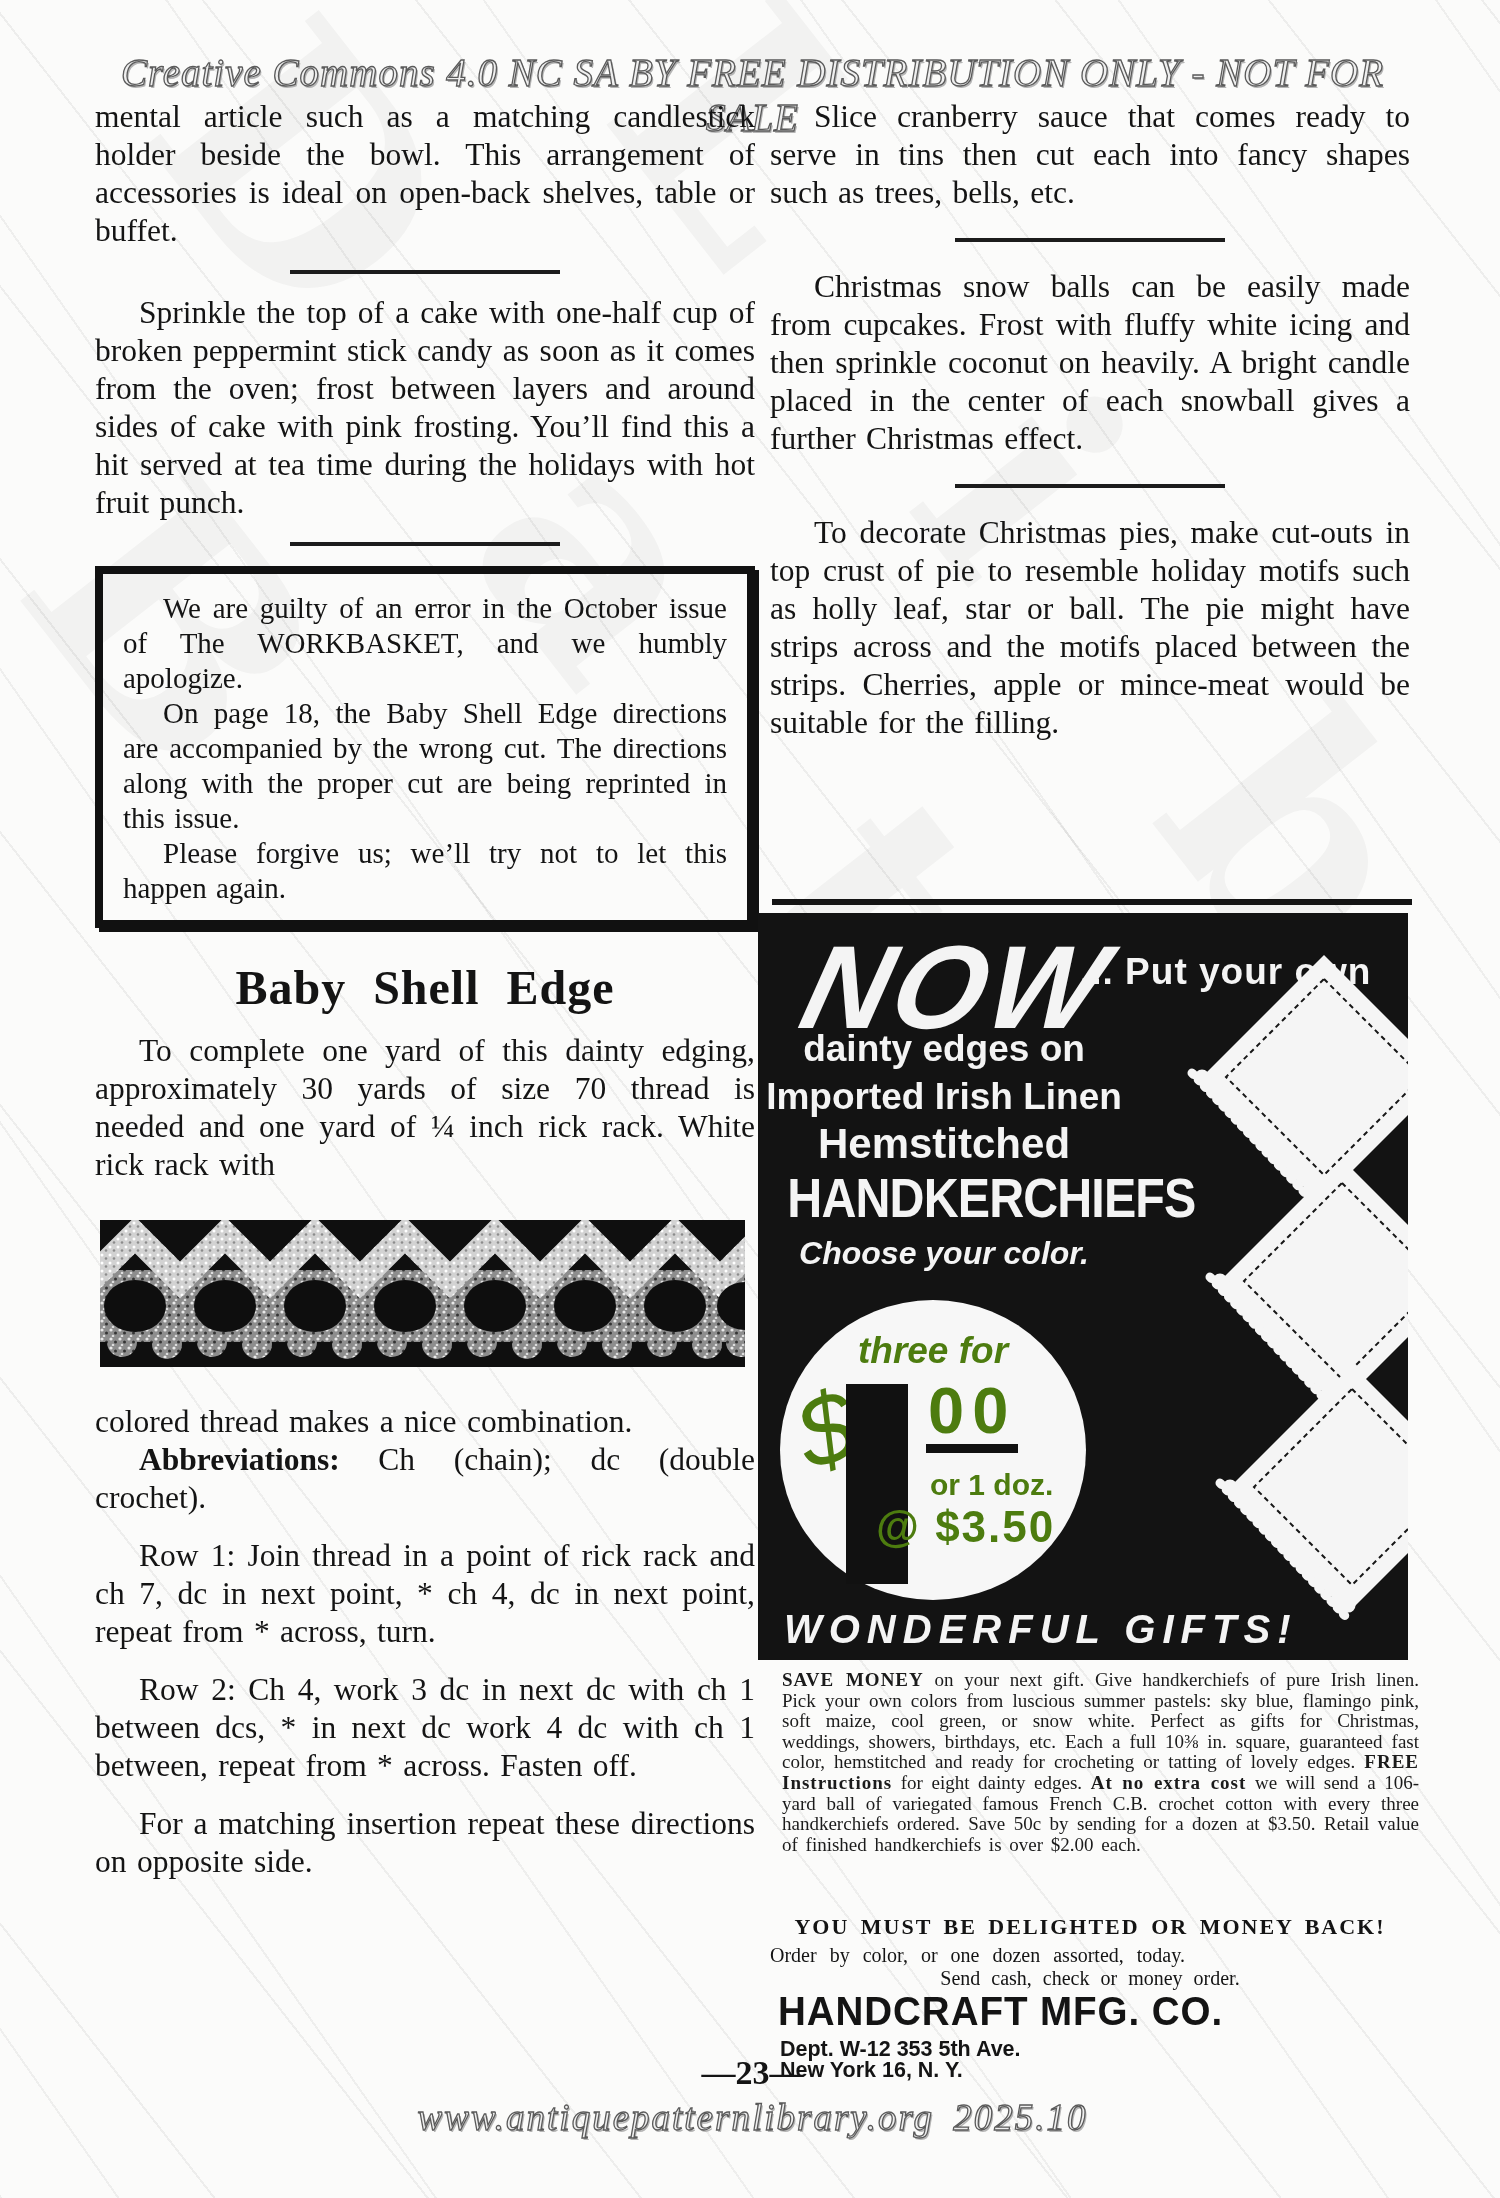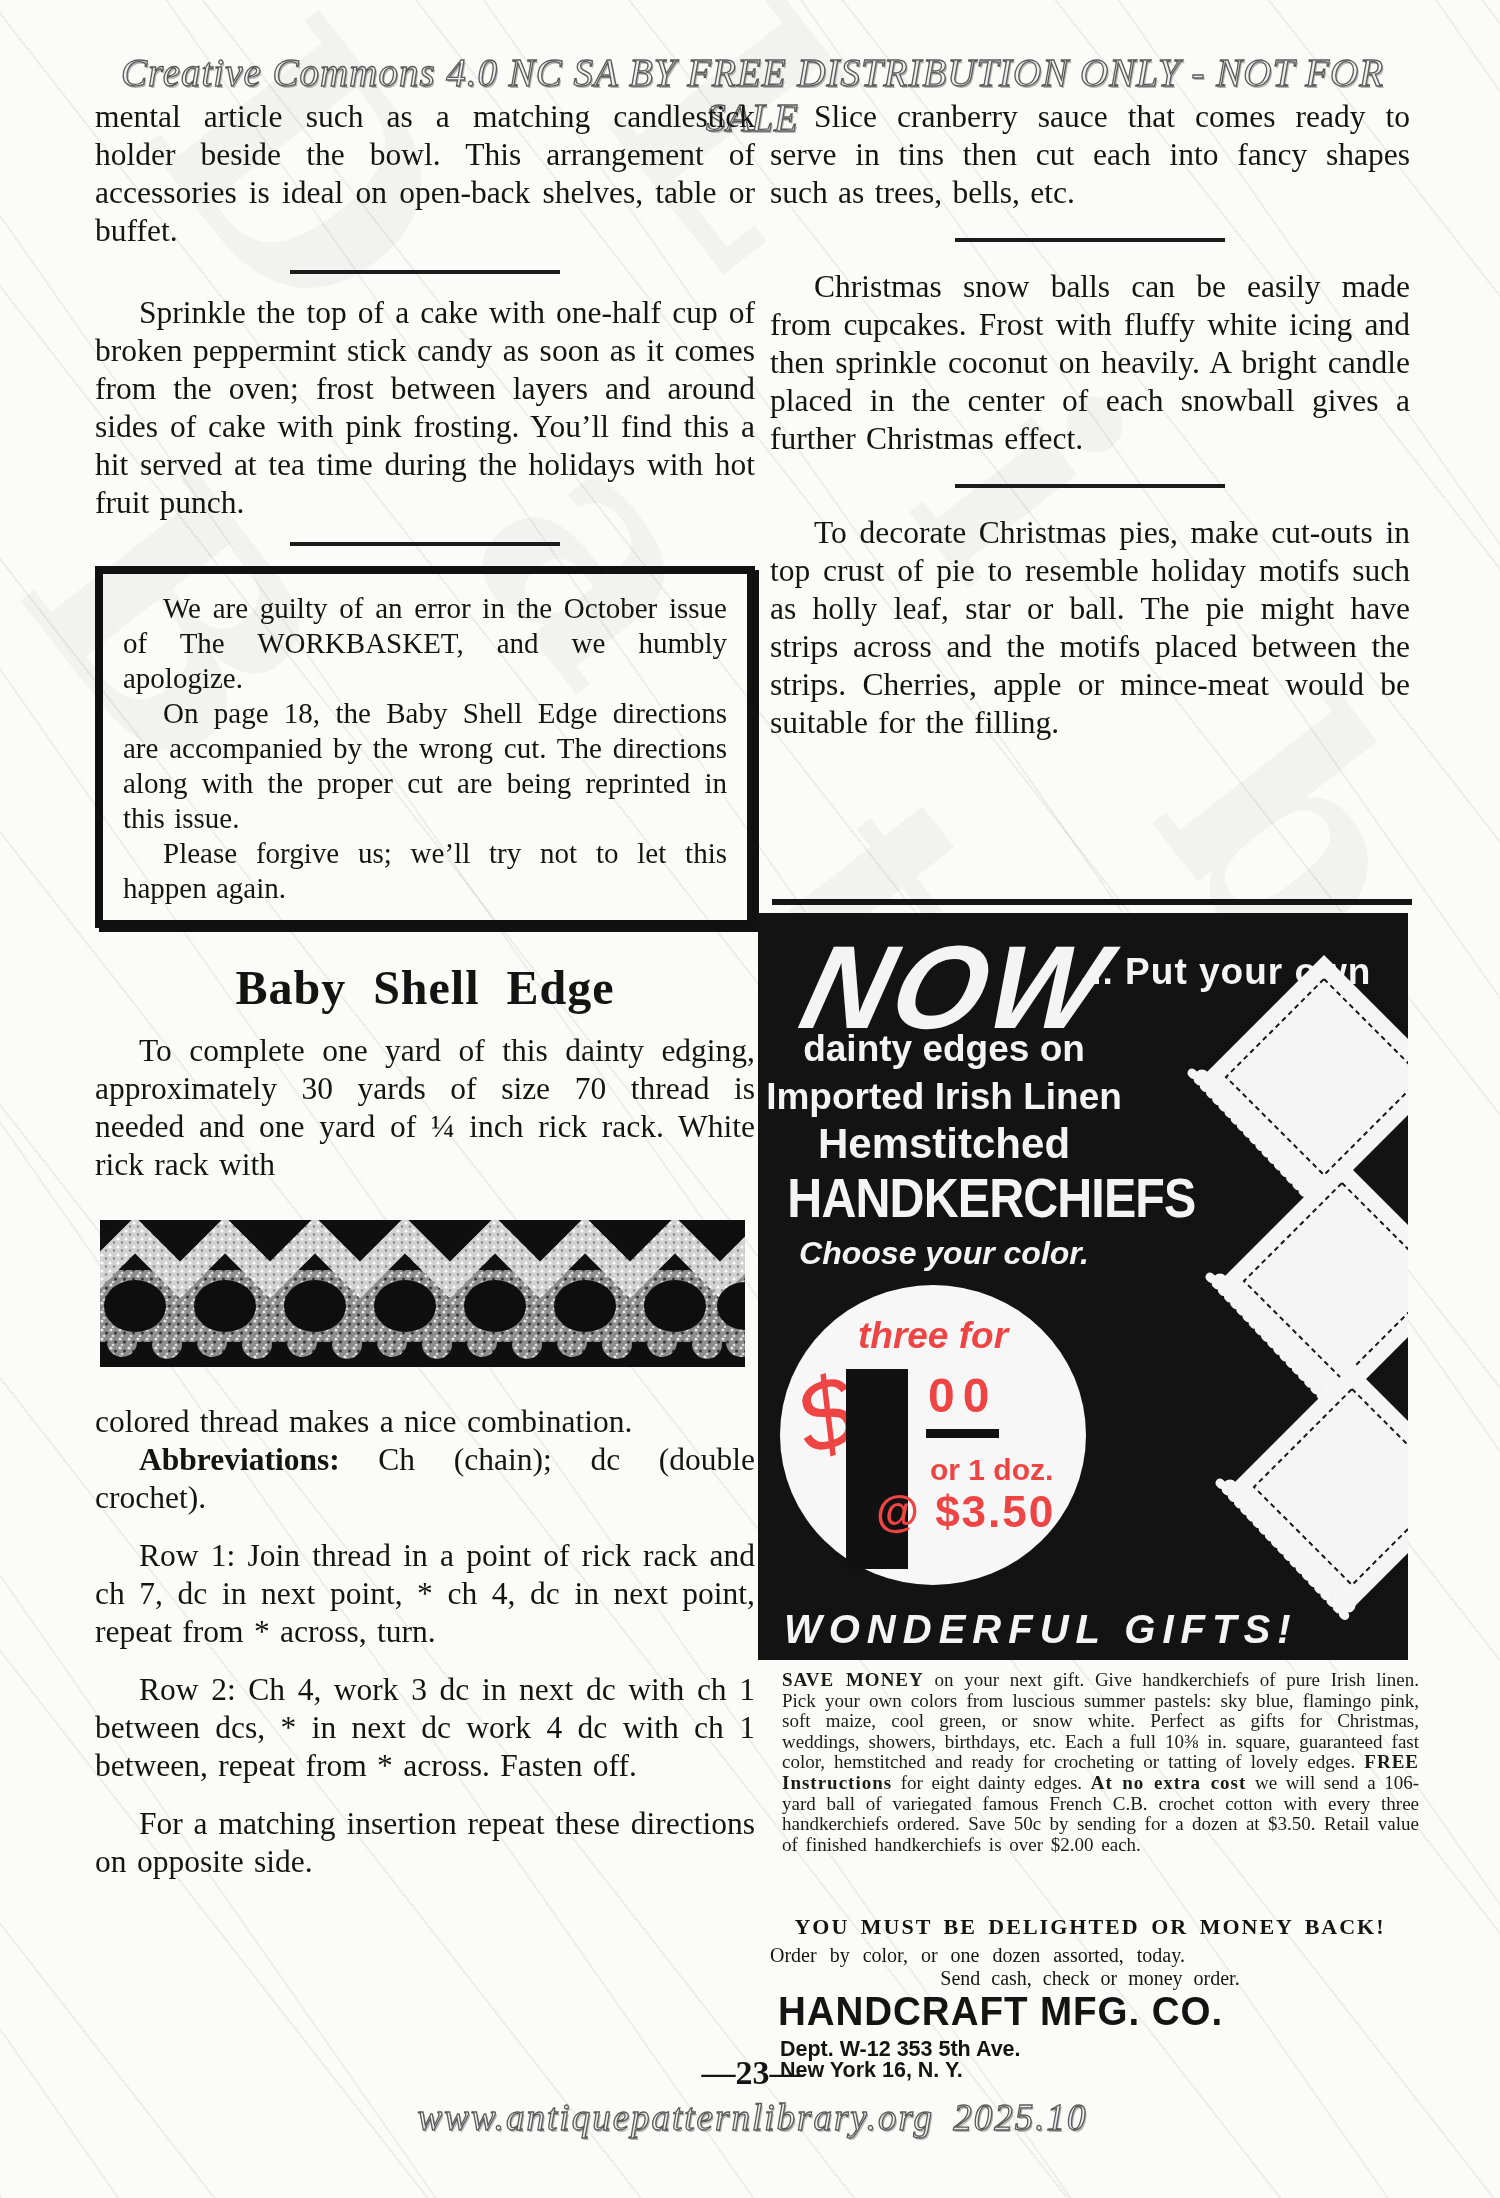--- a/index.html
+++ b/index.html
@@ -65,28 +65,28 @@
   }
   .ad-tagline{position:absolute;left:322px;top:38px;font-size:37px;font-weight:bold;letter-spacing:1px;}
   .ad-left{position:absolute;left:8px;top:112px;width:356px;text-align:center;}
   .ad-l1{font-size:37px;font-weight:bold;line-height:48px;}
   .ad-l2{font-size:37px;font-weight:bold;line-height:48px;}
   .ad-l3{font-size:42px;font-weight:bold;line-height:46px;}
   .ad-product{font-size:55px;font-weight:bold;line-height:62px;transform:scaleX(0.88);letter-spacing:-1px;}
   .ad-choose{font-size:32px;font-weight:bold;font-style:italic;margin-top:6px;}
   .hankies{position:absolute;right:0;top:0;width:274px;height:747px;}
   .price-circle{
-    position:absolute;left:22px;top:372px;width:306px;height:300px;border-radius:50%;
-    background:#f7f7f7;color:#ef4444;
+    position:absolute;left:22px;top:387px;width:306px;height:300px;border-radius:50%;
+    background:#f7f7f7;color:#4d7c0f;
   }
   .three-for{position:absolute;left:0;top:30px;width:100%;text-align:center;
     font-size:37px;font-weight:bold;font-style:italic;}
   .dollar{position:absolute;left:18px;top:72px;font-size:100px;font-style:italic;transform:rotate(-18deg);}
   .one-bar{position:absolute;left:66px;top:84px;width:62px;height:200px;background:#111;}
-  .cents{position:absolute;left:146px;top:80px;font-size:48px;font-weight:bold;letter-spacing:8px;
+  .cents{position:absolute;left:146px;top:80px;font-size:65px;font-weight:bold;letter-spacing:8px;
     border-bottom:9px solid #111;padding:0 2px 2px 2px;line-height:62px;}
   .or-doz{position:absolute;left:150px;top:168px;font-size:30px;font-weight:bold;}
   .at-price{position:absolute;left:96px;top:202px;font-size:44px;font-weight:bold;letter-spacing:2px;}
   .wonderful{
     position:absolute;left:26px;bottom:8px;width:450px;text-align:center;
     font-size:40px;font-weight:bold;font-style:italic;letter-spacing:7px;white-space:nowrap;
   }
   
   .fine-print{
     position:absolute;left:775px;top:1663px;width:637px;margin:7px;

